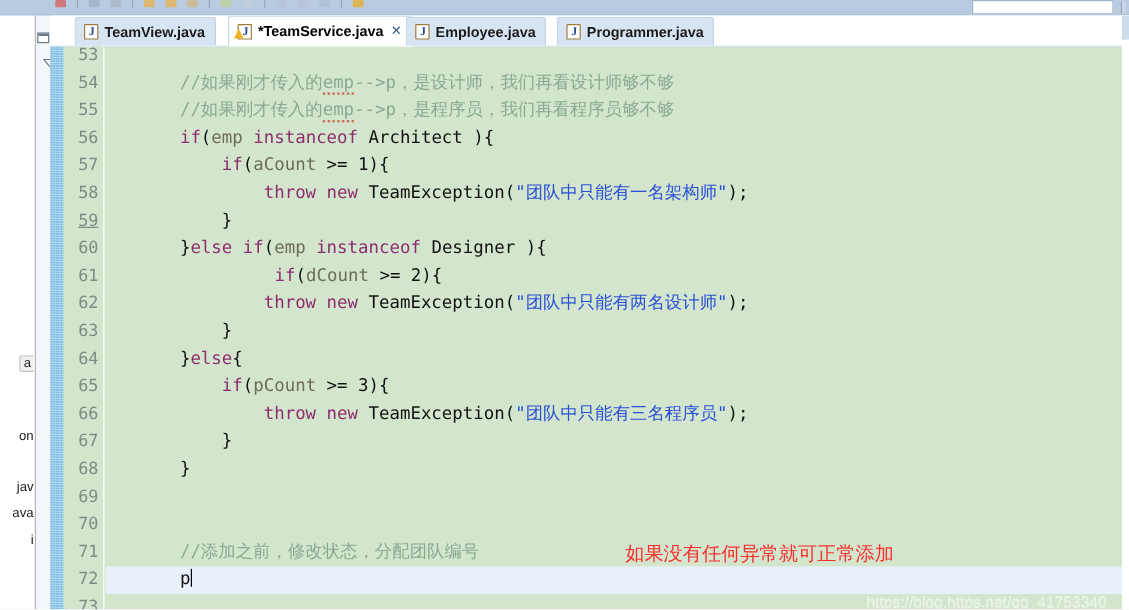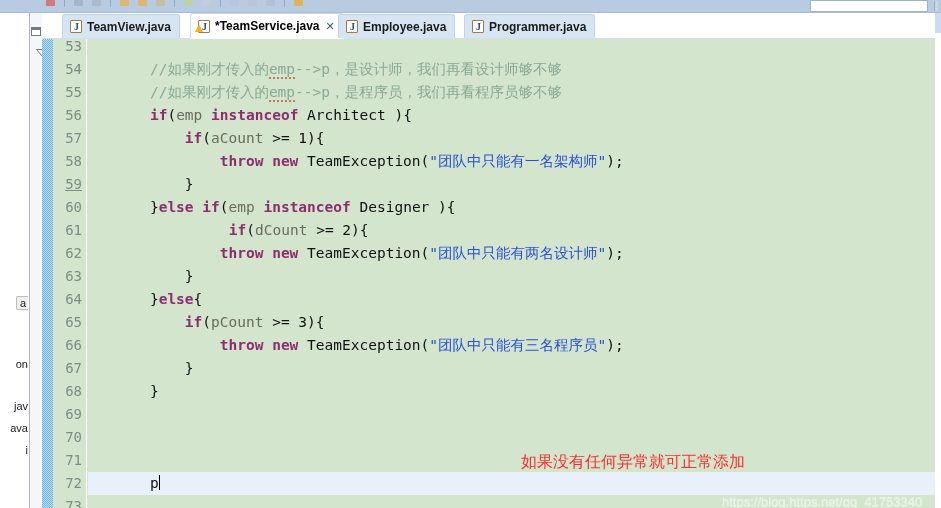--- a/index.html
+++ b/index.html
@@ -293,21 +293,21 @@
     color: #000000;
   }
   .cline .txt {
     position: relative;
     left: 27px;
   }
   .cline.current {
     background: #e8f1f9;
   }
   .cmt  { color: #8aa894; }
-  .kw   { color: #8d2d6e; font-weight: bold; }
+  .kw   { color: #8d2d6e; font-weight: normal; }
   .str  { color: #2a4fd8; }
   .num  { color: #111111; }
   .typ  { color: #111111; }
   .var  { color: #6b6b5e; }
   .plain{ color: #111111; }
   .squig {
     border-bottom: 2px dotted #c9735a;
     padding-bottom: 0px;
   }
   .caret {
@@ -488,20 +488,21 @@
         <div class="cline" style="top: 157px;"><span class="txt">    <span class="plain">}</span><span class="kw">else</span><span class="plain"> </span><span class="kw">if</span><span class="plain">(</span><span class="var">emp</span><span class="plain"> </span><span class="kw">instanceof</span><span class="plain"> </span><span class="typ">Designer ){</span></span></div>
         <div class="cline" style="top: 180px; padding-left: 44px;"><span class="txt">        <span class="kw">if</span><span class="plain">(</span><span class="var">dCount</span><span class="plain"> &gt;= </span><span class="num">2</span><span class="plain">){</span></span></div>
         <div class="cline" style="top: 203px;"><span class="txt">            <span class="kw">throw</span><span class="plain"> </span><span class="kw">new</span><span class="plain"> </span><span class="typ">TeamException(</span><span class="str">"团队中只能有两名设计师"</span><span class="plain">);</span></span></div>
         <div class="cline" style="top: 226px;"><span class="txt">        <span class="plain">}</span></span></div>
         <div class="cline" style="top: 249px;"><span class="txt">    <span class="plain">}</span><span class="kw">else</span><span class="plain">{</span></span></div>
         <div class="cline" style="top: 272px;"><span class="txt">        <span class="kw">if</span><span class="plain">(</span><span class="var">pCount</span><span class="plain"> &gt;= </span><span class="num">3</span><span class="plain">){</span></span></div>
         <div class="cline" style="top: 295px;"><span class="txt">            <span class="kw">throw</span><span class="plain"> </span><span class="kw">new</span><span class="plain"> </span><span class="typ">TeamException(</span><span class="str">"团队中只能有三名程序员"</span><span class="plain">);</span></span></div>
         <div class="cline" style="top: 318px;"><span class="txt">        <span class="plain">}</span></span></div>
         <div class="cline" style="top: 341px;"><span class="txt">    <span class="plain">}</span></span></div>
         <div class="cline" style="top: 364px;"><span class="txt"></span></div>
+        <div class="cline" style="top: 410px;"><span class="txt">    <span class="cmt">//添加之前，修改状态，分配团队编号</span></span></div>
         <div class="cline current" style="top: 433px;"><span class="txt">    <span class="plain">p</span><span class="caret"></span></span></div>
         <div class="cline" style="top: 456px;"><span class="txt"></span></div>
       </div>
 
     <div class="red-note">如果没有任何异常就可正常添加</div>
 
     <div class="watermark">https://blog.https.net/qq_41753340</div>
   </div>
 
   <div class="right-sliver">

